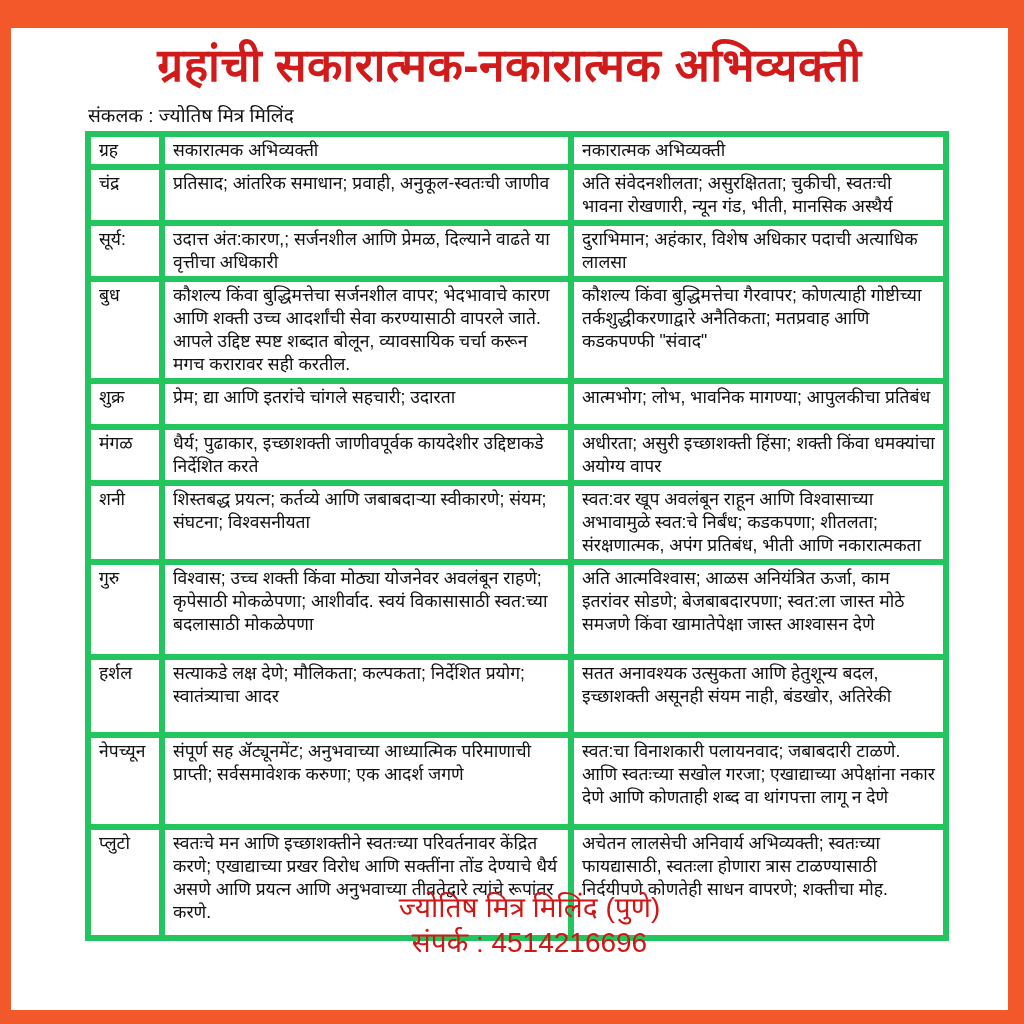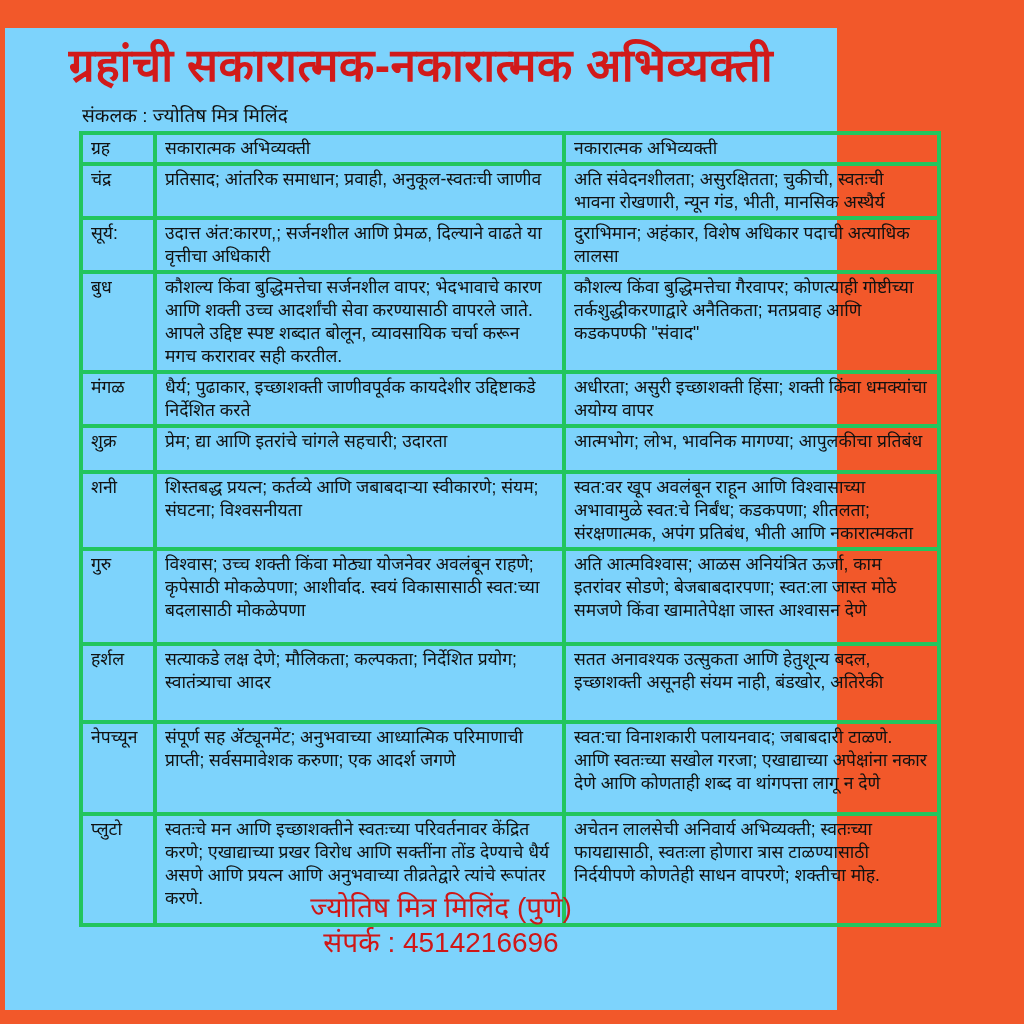--- a/index.html
+++ b/index.html
@@ -5,23 +5,23 @@
   html,body { margin:0; padding:0; }
   body {
     width:1024px; height:1024px;
     background:#f2582a;
     position:relative;
     font-family:"Liberation Sans","DejaVu Sans",sans-serif;
     overflow:hidden;
   }
   .page {
     position:absolute;
-    left:5px; top:28px;
-    width:832px; height:982px;
-    background:#7dd3fc;
+    left:11px; top:28px;
+    width:997px; height:982px;
+    background:#ffffff;
   }
   .title {
     position:absolute;
     top:4px; left:0; right:0;
     margin:0;
     text-align:center;
     color:#d11a1a;
     font-size:46px;
     font-weight:bold;
     letter-spacing:0.5px;
@@ -33,21 +33,21 @@
     color:#111111;
   }
   table.planets {
     position:absolute;
     left:74px; top:103px;
     width:858px;
     border-collapse:collapse;
     table-layout:fixed;
   }
   table.planets th, table.planets td {
-    border:4px solid #22c55e;
+    border:6px solid #22c55e;
     padding:2px 8px 2px 8px;
     vertical-align:top;
     text-align:left;
     font-weight:normal;
     font-size:17.5px;
     line-height:23px;
     color:#111111;
     overflow:hidden;
   }
   table.planets thead tr { height:30px; }
@@ -102,28 +102,28 @@
           <td>सूर्य:</td>
           <td>उदात्त अंत:कारण,; सर्जनशील आणि प्रेमळ, दिल्याने वाढते या वृत्तीचा अधिकारी</td>
           <td>दुराभिमान; अहंकार, विशेष अधिकार पदाची अत्याधिक लालसा</td>
         </tr>
         <tr>
           <td>बुध</td>
           <td>कौशल्य किंवा बुद्धिमत्तेचा सर्जनशील वापर; भेदभावाचे कारण आणि शक्ती उच्च आदर्शांची सेवा करण्यासाठी वापरले जाते. आपले उद्दिष्ट स्पष्ट शब्दात बोलून, व्यावसायिक चर्चा करून मगच करारावर सही करतील.</td>
           <td>कौशल्य किंवा बुद्धिमत्तेचा गैरवापर; कोणत्याही गोष्टीच्या तर्कशुद्धीकरणाद्वारे अनैतिकता; मतप्रवाह आणि कडकपण्फी "संवाद"</td>
         </tr>
         <tr>
+          <td>शुक्र</td>
+          <td>प्रेम; द्या आणि इतरांचे चांगले सहचारी; उदारता</td>
+          <td>आत्मभोग; लोभ, भावनिक मागण्या; आपुलकीचा प्रतिबंध</td>
+        </tr>
+        <tr>
           <td>मंगळ</td>
           <td>धैर्य; पुढाकार, इच्छाशक्ती जाणीवपूर्वक कायदेशीर उद्दिष्टाकडे निर्देशित करते</td>
           <td>अधीरता; असुरी इच्छाशक्ती हिंसा; शक्ती किंवा धमक्यांचा अयोग्य वापर</td>
-        </tr>
-        <tr>
-          <td>शुक्र</td>
-          <td>प्रेम; द्या आणि इतरांचे चांगले सहचारी; उदारता</td>
-          <td>आत्मभोग; लोभ, भावनिक मागण्या; आपुलकीचा प्रतिबंध</td>
         </tr>
         <tr>
           <td>शनी</td>
           <td>शिस्तबद्ध प्रयत्न; कर्तव्ये आणि जबाबदाऱ्या स्वीकारणे; संयम; संघटना; विश्वसनीयता</td>
           <td>स्वत:वर खूप अवलंबून राहून आणि विश्वासाच्या अभावामुळे स्वत:चे निर्बंध; कडकपणा; शीतलता; संरक्षणात्मक, अपंग प्रतिबंध, भीती आणि नकारात्मकता</td>
         </tr>
         <tr>
           <td>गुरु</td>
           <td>विश्वास; उच्च शक्ती किंवा मोठ्या योजनेवर अवलंबून राहणे; कृपेसाठी मोकळेपणा; आशीर्वाद. स्वयं विकासासाठी स्वत:च्या बदलासाठी मोकळेपणा</td>
           <td>अति आत्मविश्वास; आळस अनियंत्रित ऊर्जा, काम इतरांवर सोडणे; बेजबाबदारपणा; स्वत:ला जास्त मोठे समजणे किंवा खामातेपेक्षा जास्त आश्वासन देणे</td>

